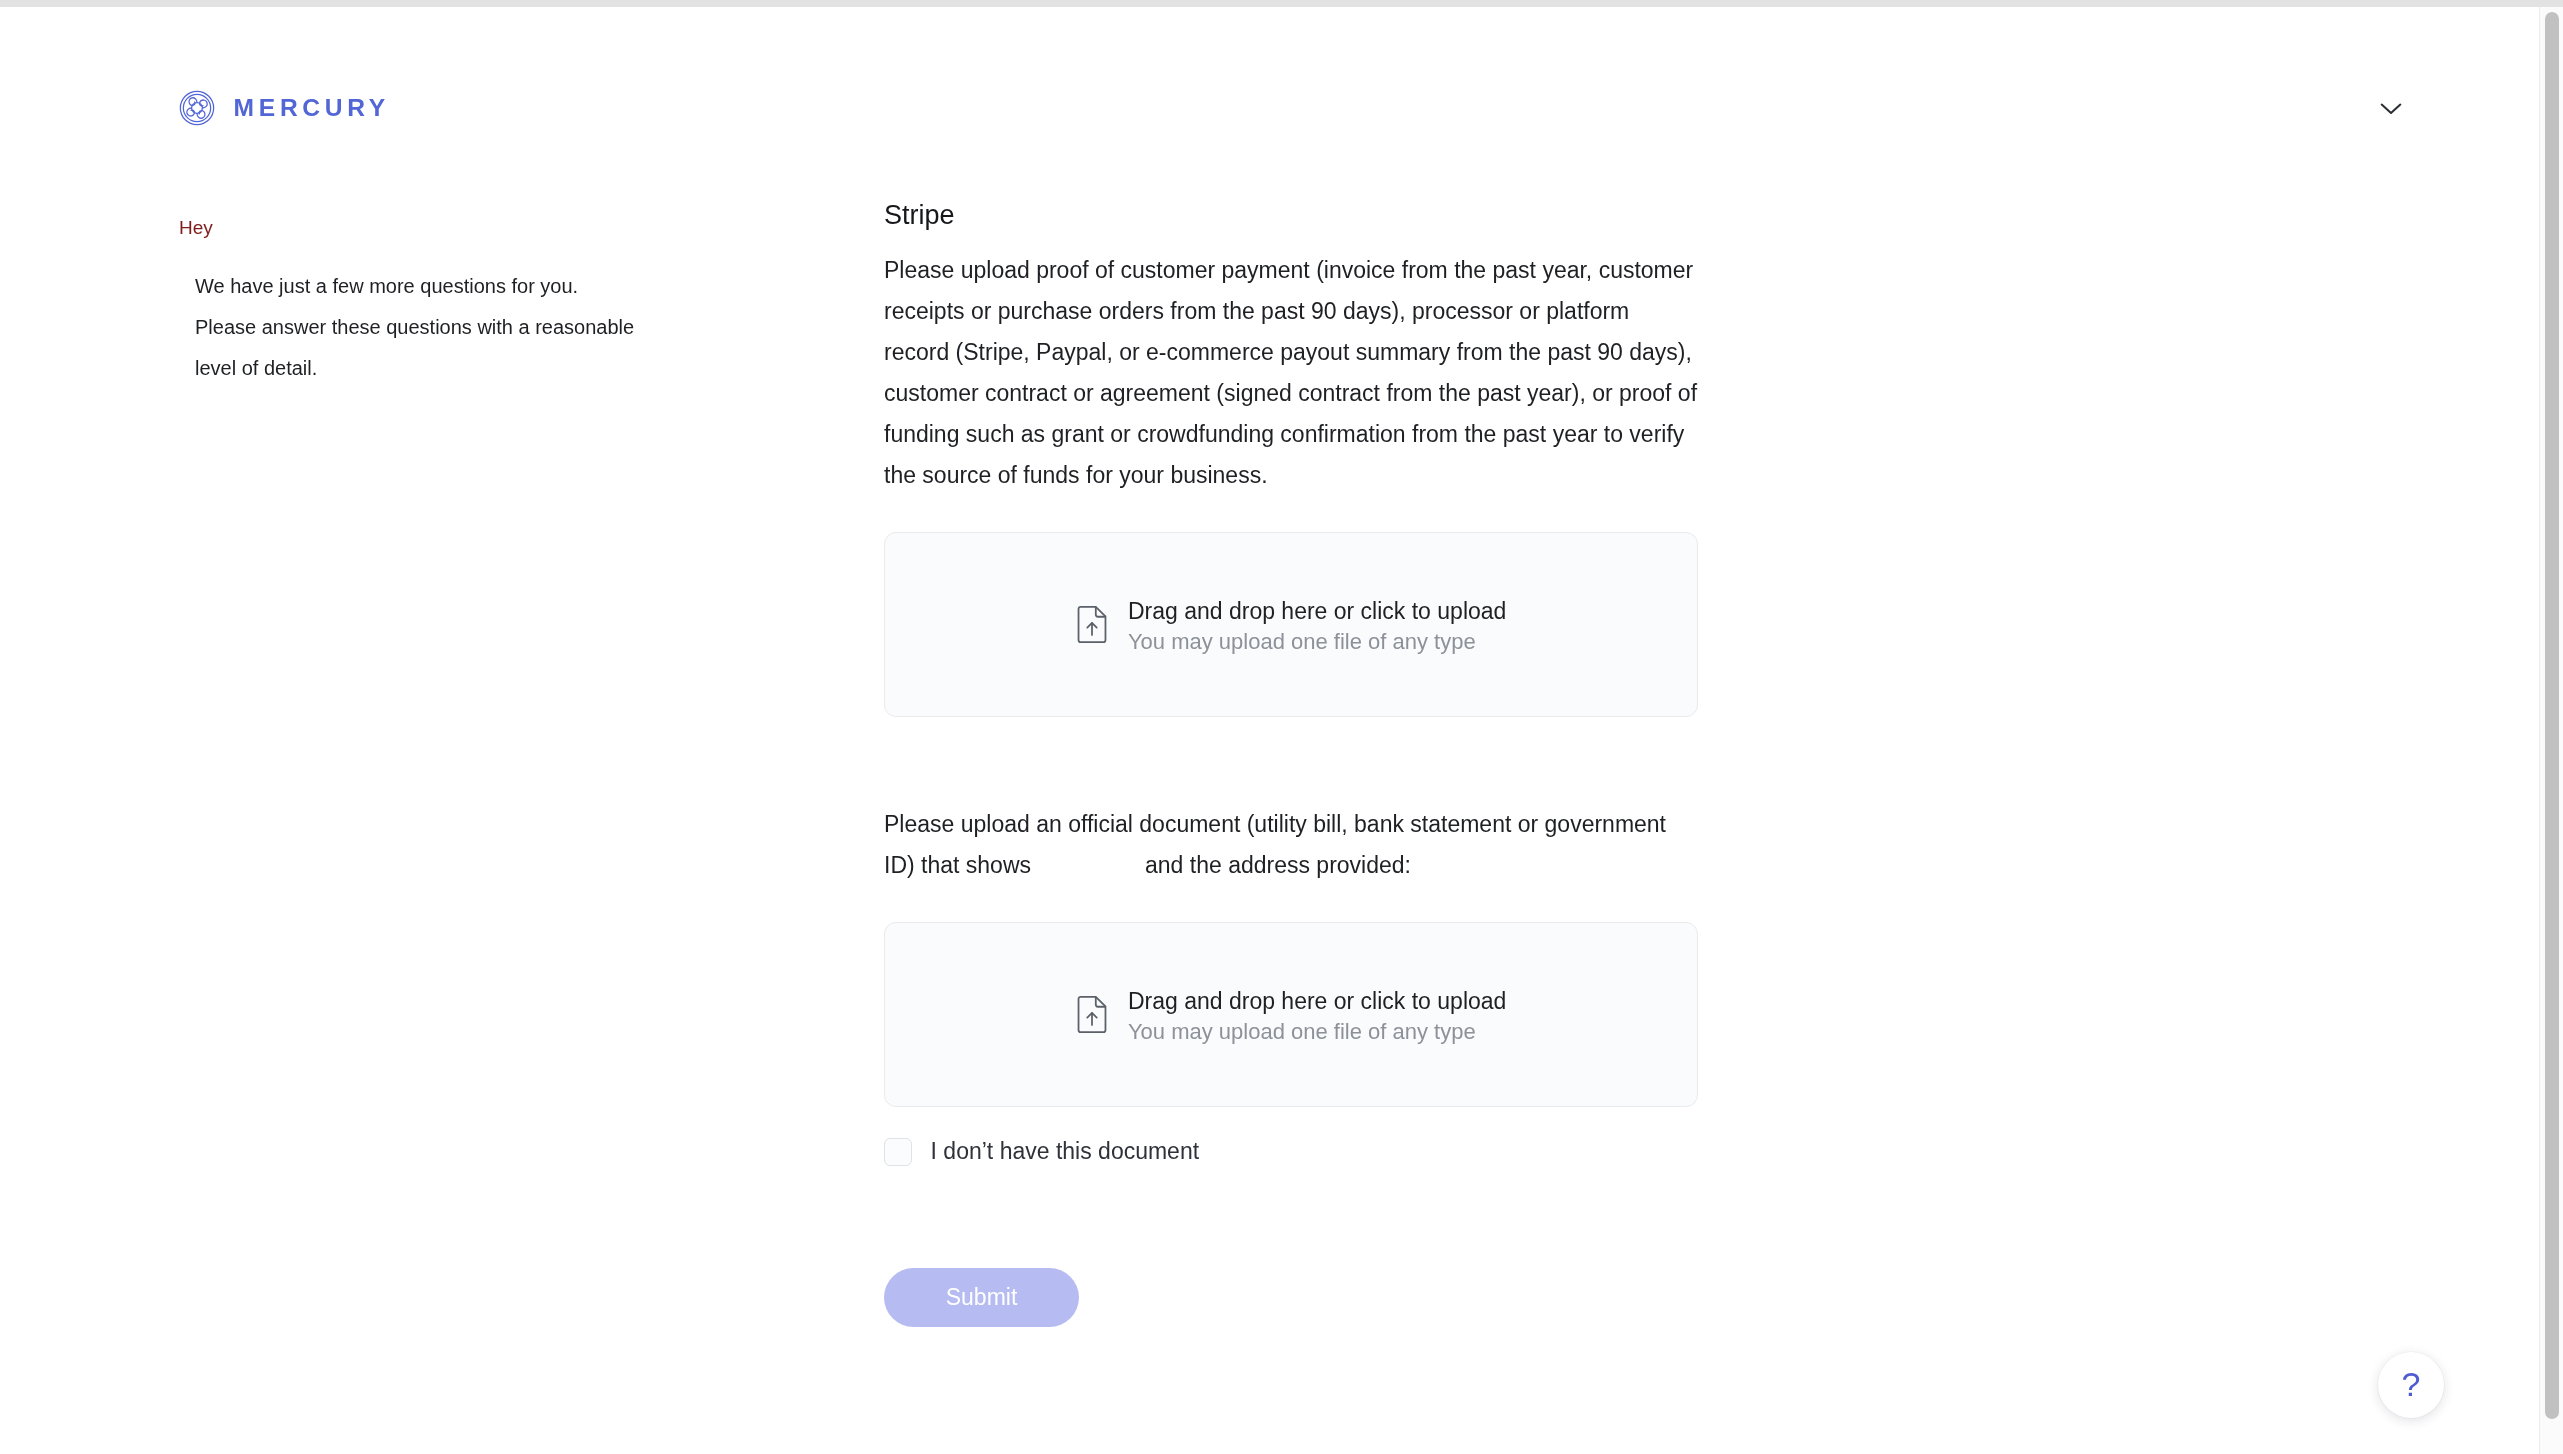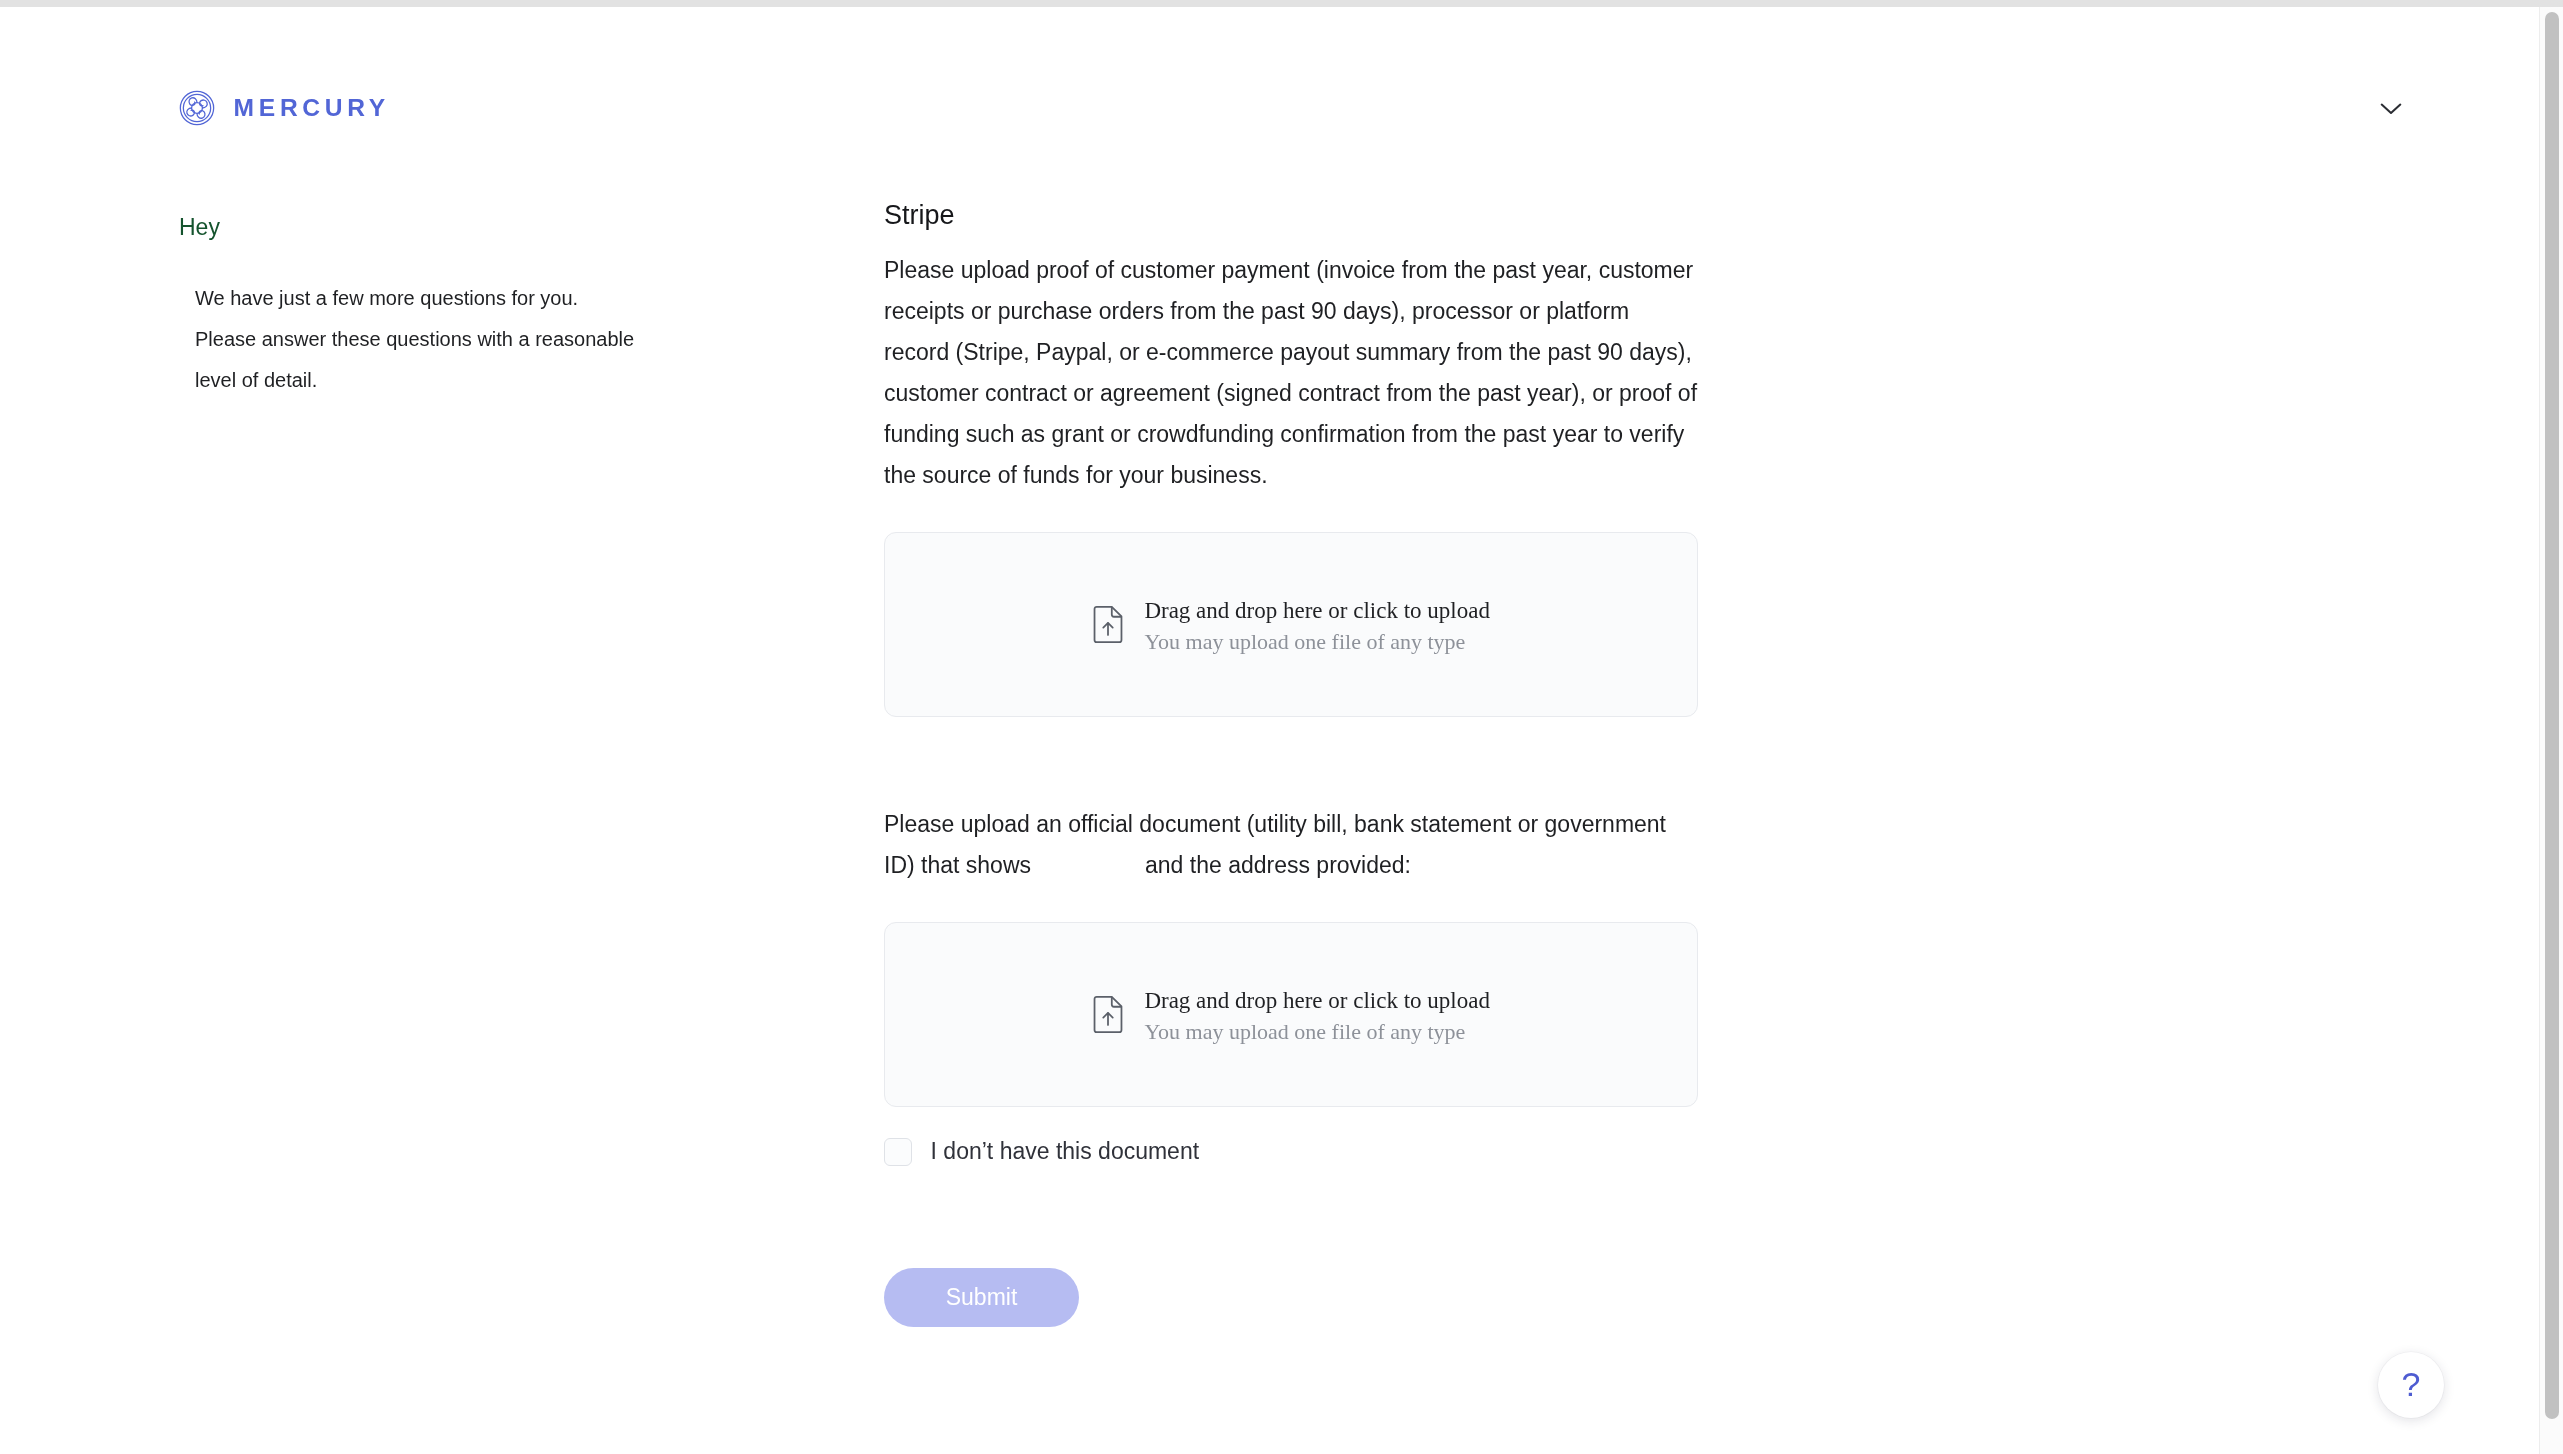--- a/index.html
+++ b/index.html
@@ -78,24 +78,24 @@
   }
 
   
   #intro-column {
     position: absolute;
     left: 179px;
     top: 206px;
     width: 475px;
   }
   #intro-greeting {
-    font-size: 23px;
+    font-size: 19px;
     line-height: 29px;
-    color: #14532d;
-    margin: 0 0 36px 0;
+    color: #7f1d1d;
+    margin: 0 0 24px 0;
   }
   #intro-body {
     font-size: 20px;
     line-height: 41px;
     color: #1f2023;
     margin: 16px;
     max-width: 449px;
   }
 
   #form-column {
@@ -130,21 +130,20 @@
     border-radius: 12px;
     display: flex;
     align-items: center;
     justify-content: center;
     cursor: pointer;
   }
   .dropzone-inner {
     display: flex;
     align-items: center;
     gap: 20.3px;
-    font-family: Liberation Serif, serif;
   }
   .dropzone-icon { width: 32px; height: 39px; display: block; flex: none; }
   .dropzone-primary {
     font-size: 23px;
     line-height: 30.5px;
     color: #1f2023;
     display: block;
   }
   .dropzone-secondary {
     font-size: 22px;

